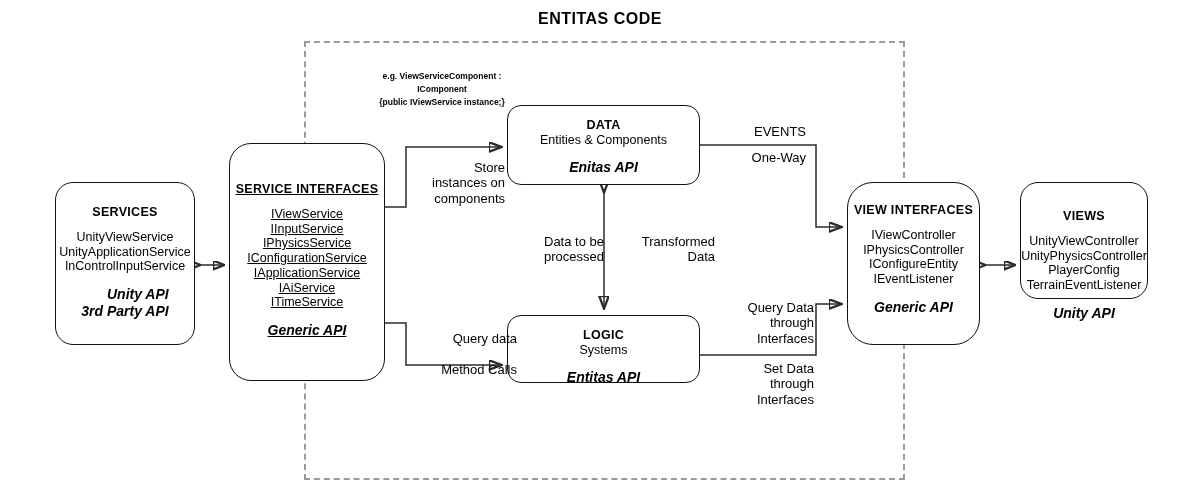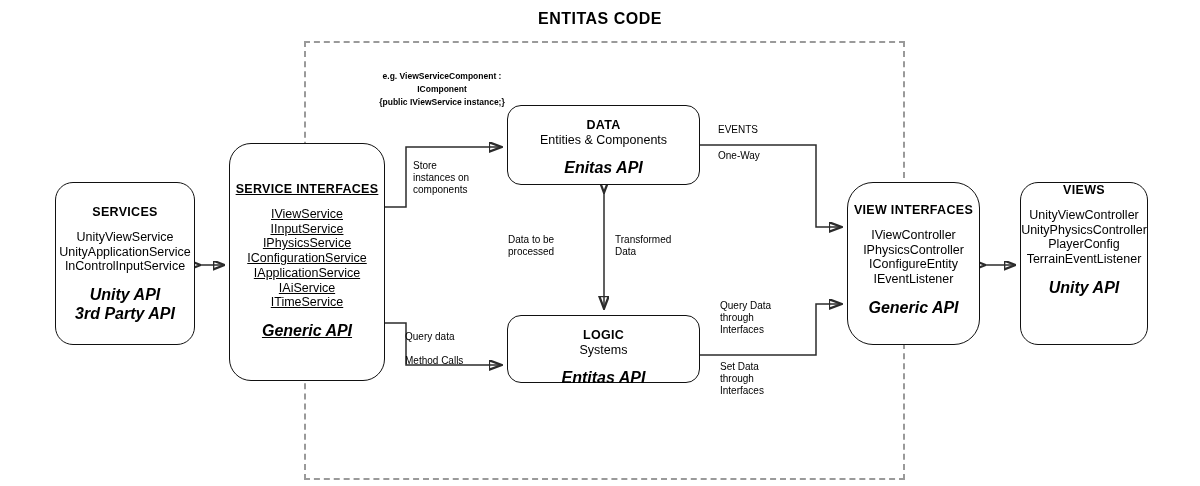--- a/index.html
+++ b/index.html
@@ -25,38 +25,38 @@
   
   .node{
     position:absolute;box-sizing:border-box;
     border:1.6px solid #111;border-radius:18px;background:#fff;
     display:flex;flex-direction:column;align-items:center;
     text-align:center;line-height:1.18;
   }
   .node .hdr{font-size:12.5px;font-weight:bold;letter-spacing:.3px;}
   .node .lines{font-size:12.5px;}
   .node .lines div{white-space:nowrap;}
-  .node .api{font-size:16px;font-weight:bold;font-style:italic;}
+  .node .api{font-size:14px;font-weight:bold;font-style:italic;text-align:right;}
 
   
   #box-services       {left:55px; top:182px; width:140px;height:163px;padding-top:22px;}
   #box-service-ifaces {left:229px;top:143px; width:156px;height:238px;padding-top:38px;border-radius:22px;text-decoration:underline;}
   #box-data           {left:507px;top:105px; width:193px;height:80px; padding-top:12px;border-radius:14px;}
   #box-logic          {left:507px;top:315px; width:193px;height:68px; padding-top:12px;border-radius:14px;}
   #box-view-ifaces    {left:847px;top:182px; width:133px;height:163px;padding-top:20px;border-radius:26px;}
-  #box-views          {left:1020px;top:182px;width:128px;height:163px;border-radius:18px;}
+  #box-views          {left:1020px;top:182px;width:128px;height:117px;padding-top:26px;border-radius:18px;}
 
   #box-services .lines,#box-service-ifaces .lines,
   #box-view-ifaces .lines,#box-views .lines{margin-top:10px;}
   #box-services .api,#box-service-ifaces .api,
   #box-view-ifaces .api,#box-views .api{margin-top:12px;}
   #box-data .api,#box-logic .api{margin-top:11px;}
 
   
-  .lbl{position:absolute;font-size:10px;line-height:1.18;text-align:left;white-space:pre-line;}
+  .lbl{position:absolute;font-size:13px;line-height:1.18;text-align:right;white-space:pre-line;}
   .note{position:absolute;font-size:8.5px;font-weight:bold;line-height:1.55;text-align:center;white-space:pre-line;}
 
   #lbl-store      {left:413px;top:160px;width:92px;}
   #lbl-querydata  {left:405px;top:331px;width:112px;}
   #lbl-datatobe   {left:508px;top:234px;width:96px;}
   #lbl-transformed{left:615px;top:234px;width:100px;}
   #lbl-events     {left:718px;top:124px;width:88px;}
   #lbl-oneway     {left:718px;top:150px;width:88px;}
   #lbl-querythru  {left:720px;top:300px;width:94px;}
   #lbl-setdata    {left:720px;top:361px;width:94px;}

